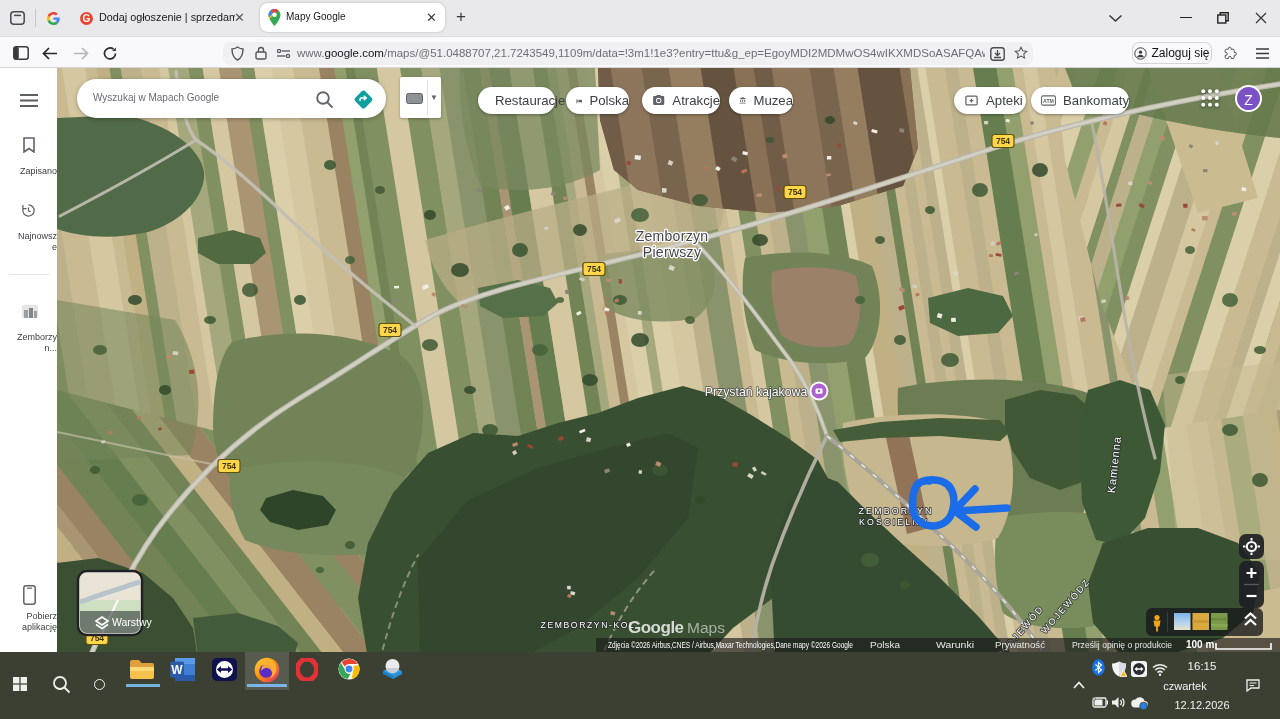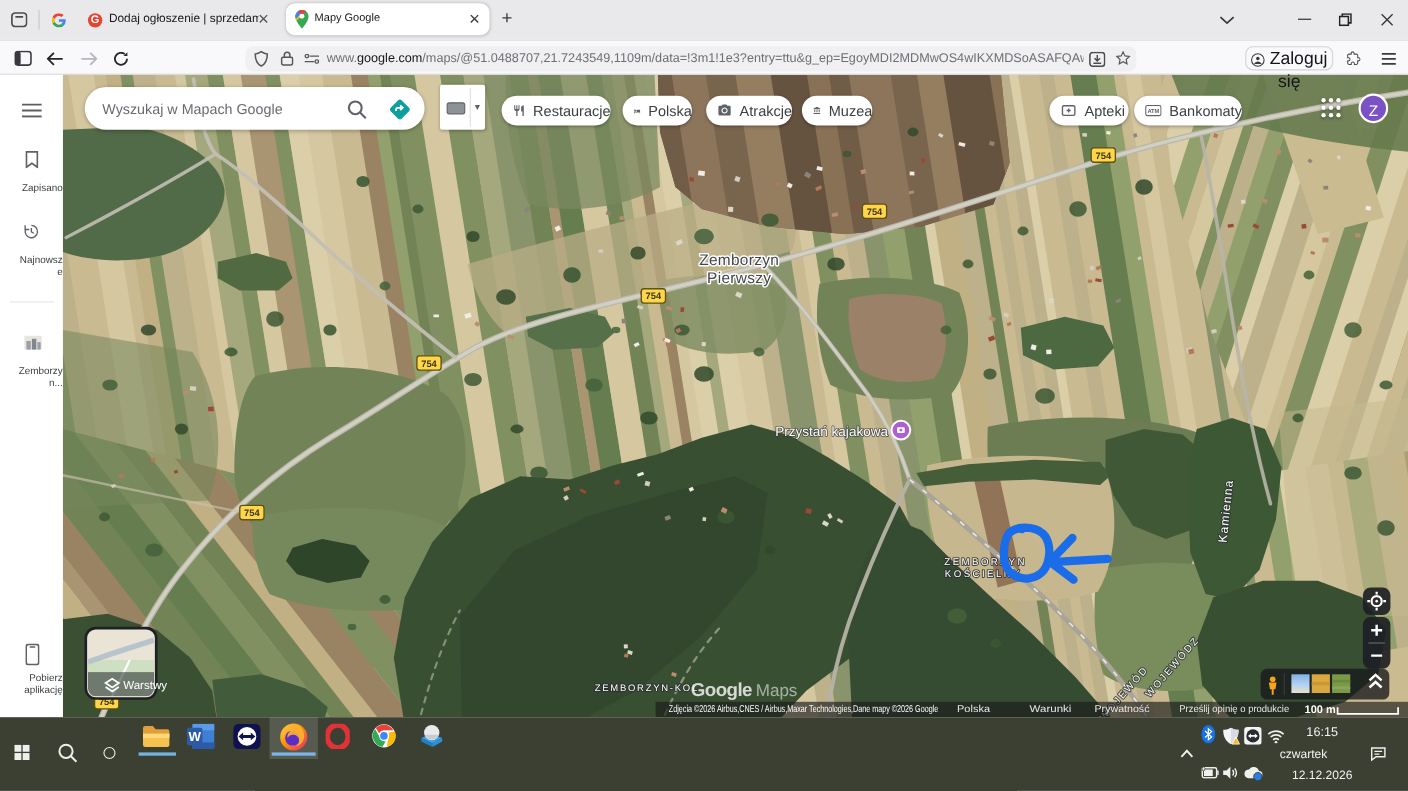--- a/index.html
+++ b/index.html
@@ -2,21 +2,21 @@
 <html><head><meta charset="utf-8"><style>
 *{margin:0;padding:0;box-sizing:border-box}
 html,body{width:1280px;height:719px;overflow:hidden;font-family:"Liberation Sans",sans-serif}
 #page{position:relative;width:1280px;height:719px;background:#fff;overflow:hidden}
 .abs{position:absolute}
 #tabbar{position:absolute;left:0;top:0;width:1280px;height:36px;background:#e9e9ec}
 #navbar{position:absolute;left:0;top:36px;width:1280px;height:32px;background:#f9f9fb;border-bottom:1px solid #d4d4d8;border-top:1px solid #dcdce0}
 #tab-active{position:absolute;left:260px;top:3px;width:185px;height:29px;background:#fff;border-radius:8px;box-shadow:0 0 3px rgba(0,0,0,0.22)}
 #urlbar{position:absolute;left:223px;top:42px;width:810px;height:23px;background:#f0f0f2;border-radius:7px;overflow:hidden}
 #urltxt{position:absolute;left:74px;top:5px;font-size:11.5px;color:#6e6e74;white-space:nowrap;width:688px;overflow:hidden}
-#zaloguj{position:absolute;left:1132px;top:42px;width:80px;height:22px;border:1px solid #d3d3d8;border-radius:7px;font-size:16px;color:#15141a;text-align:center;line-height:21px}
+#zaloguj{position:absolute;left:1132px;top:42px;width:80px;height:22px;border:1px solid #d3d3d8;border-radius:7px;font-size:12px;color:#15141a;text-align:center;line-height:21px}
 #maprail{position:absolute;left:0;top:68px;width:57px;height:584px;background:#fff;z-index:5}
 .railtxt{position:absolute;width:57px;text-align:right;font-size:9px;color:#3c4043;line-height:11px}
 #mapwrap{position:absolute;left:57px;top:68px;width:1223px;height:584px;overflow:hidden;background:#b5ab85}
 #searchbox{position:absolute;left:77px;top:79px;width:309px;height:39px;background:#fff;border-radius:19.5px;box-shadow:0 1px 4px rgba(0,0,0,0.3);z-index:6}
 #minibox{position:absolute;left:400px;top:77px;width:41px;height:41px;background:#fff;box-shadow:0 1px 3px rgba(0,0,0,0.3);z-index:6;border-radius:2px}
 .chip{position:absolute;top:87px;height:27px;background:#fff;border-radius:14px;box-shadow:0 1px 3px rgba(0,0,0,0.35);font-size:13.2px;color:#3c4043;z-index:6;display:flex;align-items:center;white-space:nowrap}
 .chip svg{margin:0 7px 0 10px}
 #taskbar{position:absolute;left:0;top:652px;width:1280px;height:67px;background:#3c4033;z-index:9}
 .tbtxt{position:absolute;color:#f2f2f2;font-size:11.5px;text-align:center;width:90px}
 </style></head><body>
@@ -626,34 +626,34 @@
       <rect x="7" y="3" width="4" height="10" fill="#80868b"></rect>
       <rect x="12" y="6" width="3" height="7" fill="#9aa0a6"></rect>
     </svg>
     <div class="railtxt" style="top:332px;z-index:6">Zemborzy<br>n...</div>
     <svg class="abs" style="left:23px;top:585px;z-index:6" width="13" height="20" viewBox="0 0 13 20">
       <rect x="0.8" y="0.8" width="11.4" height="18.4" rx="2.2" fill="none" stroke="#5f6368" stroke-width="1.5"></rect>
       <line x1="4" y1="3.2" x2="9" y2="3.2" stroke="#5f6368" stroke-width="1.2"></line>
     </svg>
     <div class="railtxt" style="top:611px;z-index:6">Pobierz<br>aplikację</div>
     <div id="searchbox"></div>
-    <div class="abs" style="left:93px;top:92px;font-size:13px;color:#676b70;z-index:7">Wyszukaj w Mapach Google</div>
+    <div class="abs" style="left:93px;top:92px;font-size:10px;color:#676b70;z-index:7">Wyszukaj w Mapach Google</div>
     <svg class="abs" style="left:315px;top:90px;z-index:7" width="19" height="19" viewBox="0 0 19 19">
       <circle cx="8" cy="8" r="5.8" fill="none" stroke="#5f6368" stroke-width="1.9"></circle>
       <line x1="12.3" y1="12.3" x2="17.5" y2="17.5" stroke="#5f6368" stroke-width="1.9"></line>
     </svg>
     <svg class="abs" style="left:353px;top:89px;z-index:7" width="21" height="21" viewBox="0 0 21 21">
       <rect x="3.5" y="3.5" width="14" height="14" rx="2.5" fill="#0f9e9e" transform="rotate(45 10.5 10.5)"></rect>
       <path d="M7,12 V10.5 a1.5,1.5 0 0 1 1.5,-1.5 H12.5 M10.8,6.8 L13.2,9 L10.8,11.2" fill="none" stroke="#ffffff" stroke-width="1.5"></path>
     </svg>
     <div id="minibox"></div>
     <div class="abs" style="left:406px;top:93px;width:17px;height:11px;background:#8d9297;border:1.5px solid #5f6368;border-radius:2.5px;z-index:7"></div>
     <div class="abs" style="left:427px;top:80px;width:1px;height:35px;background:#dfdfe2;z-index:7"></div>
     <div class="abs" style="left:430px;top:93px;z-index:7;font-size:8px;color:#5f6368">▼</div>
-    <div class="chip" style="left:456px;width:99px">
+    <div class="chip" style="left:478px;width:77px">
       <svg width="14" height="15" viewBox="0 0 24 24" fill="#5f6368">
         <path d="M11 9H9V2H7v7H5V2H3v7c0 2.12 1.66 3.84 3.75 3.97V22h2.5v-9.03C11.34 12.84 13 11.12 13 9V2h-2v7zm5-3v8h2.5v8H21V2c-2.76 0-5 2.24-5 4z"></path>
       </svg>
       <span>Restauracje</span>
     </div>
     <div class="chip" style="left:566px;width:63px">
       <svg width="16" height="16" viewBox="0 0 24 24" fill="#5f6368">
         <path d="M7 13c1.66 0 3-1.34 3-3S8.66 7 7 7s-3 1.34-3 3 1.34 3 3 3zm12-6h-8v7H3V5H1v15h2v-3h18v3h2v-9c0-2.21-1.79-4-4-4z"></path>
       </svg>
       <span>Polska</span>

